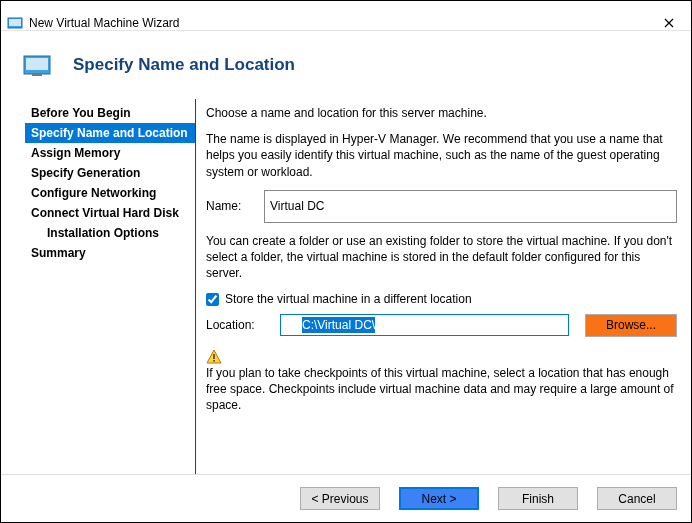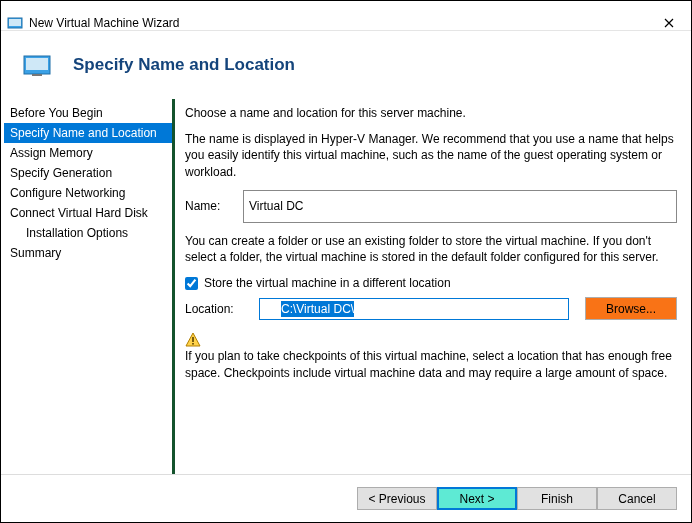--- a/index.html
+++ b/index.html
@@ -57,23 +57,24 @@
     margin: 0;
     color: #14447b;
   }
   .body {
     flex: 1;
     display: flex;
     overflow: hidden;
   }
   .sidebar {
     width: 171px;
-    border-right: 3px solid #14532d;
+    border-right: 1px solid #14532d;
     padding-top: 4px;
-    margin-left: 3px;
+    margin-left: 24px;
+    font-weight: bold;
   }
   .step {
     padding: 3px 8px 3px 6px;
     white-space: nowrap;
     cursor: default;
   }
   .step.indent { padding-left: 22px; }
   .step.selected {
     background: #0078d7;
     color: #fff;
@@ -141,34 +142,34 @@
   .warn-row .warn-icon {
     width: 16px; height:16px; flex:0 0 16px; margin: 2px 8px 0 0;
   }
   .footer {
     height: 48px;
     border-top: 1px solid #ddd;
     display: flex;
     align-items: center;
     justify-content: flex-end;
     padding-right: 14px;
-    gap: 0;
+    gap: 19px;
   }
   .footer button {
     height: 23px;
     width: 80px;
     border: 1px solid #adadad;
     background: #e1e1e1;
     font-family: inherit;
     font-size: 12px;
     cursor: default;
   }
   .footer button.primary {
     border: 2px solid #0078d7;
-    background: #5eead4;
+    background: #3b82f6;
   }
 </style>
 </head>
 <body>
 
 <div class="window">
 
   <div class="titlebar">
     <span class="app-icon">
       <svg width="16" height="16" viewBox="0 0 16 16">

